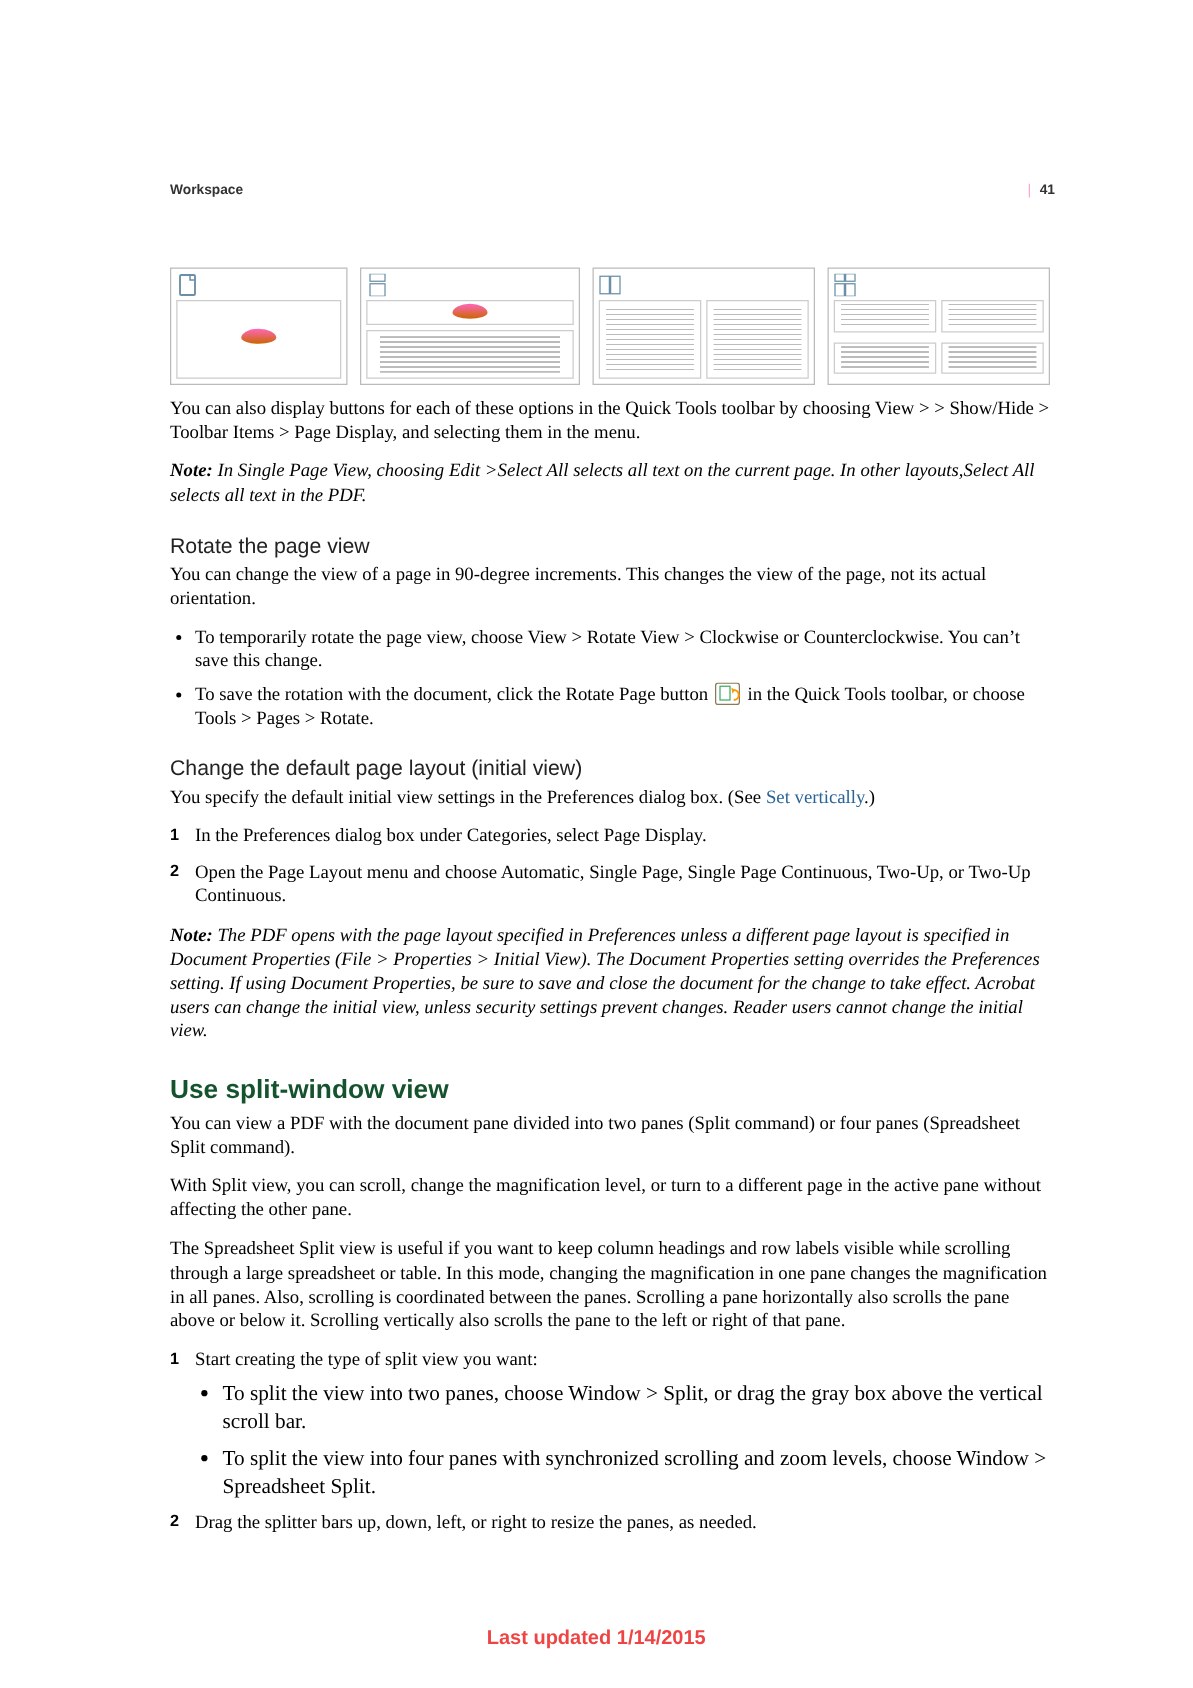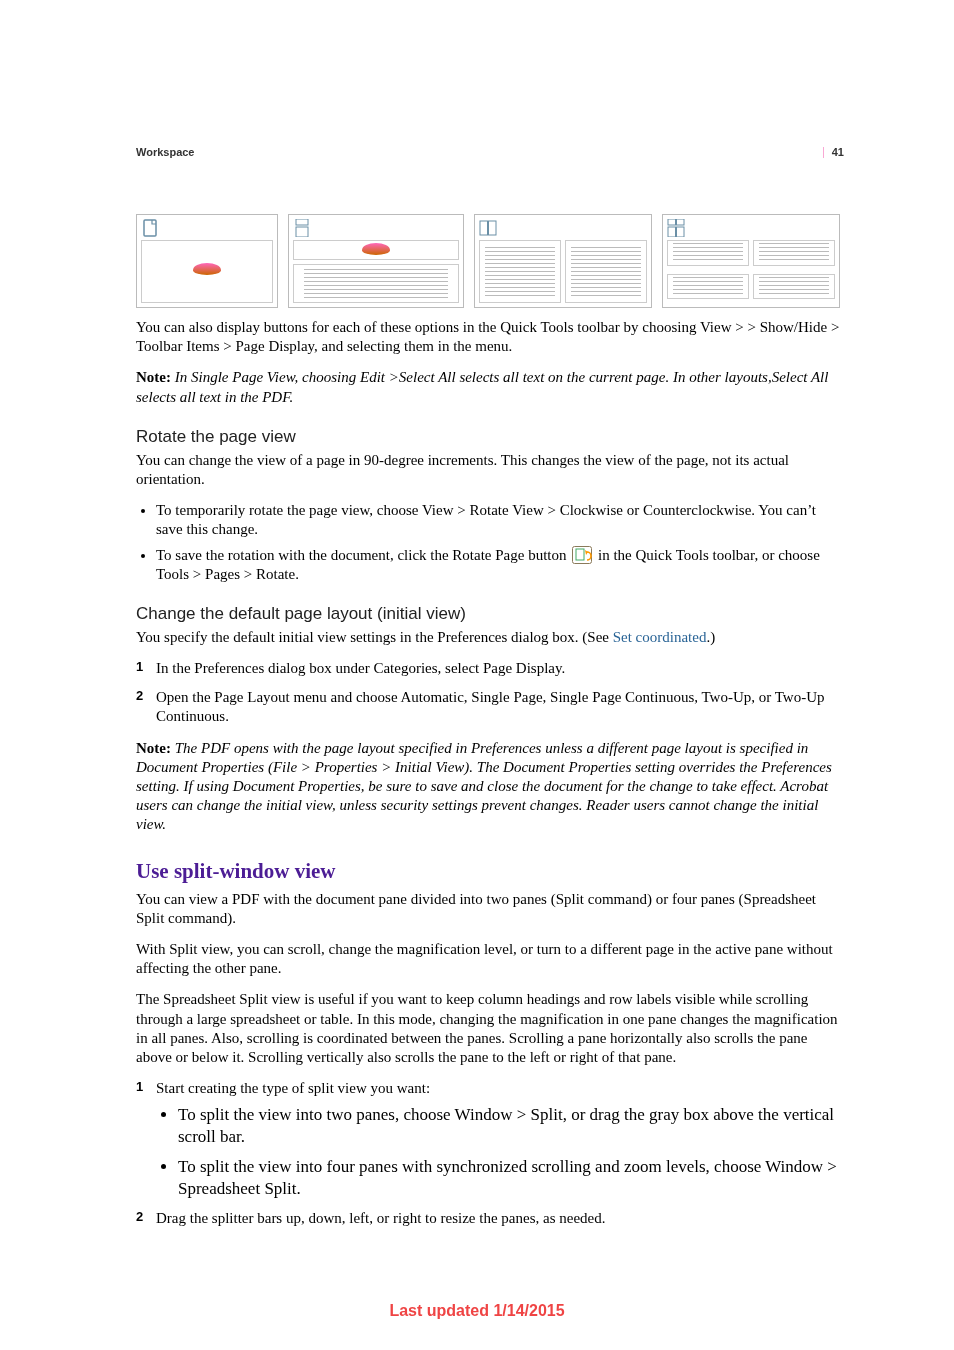--- a/index.html
+++ b/index.html
@@ -81,35 +81,36 @@
     font-size: 15px;
     line-height: 1.28;
     margin: 0 0 12px 0;
   }
   .note {
     font-size: 15px;
     line-height: 1.28;
     margin: 0 0 14px 0;
   }
   .note-label {
+    font-style: italic;
     font-weight: bold;
   }
   .note-body { font-style: italic; }
   h3.section-h3 {
     font-family: "Myriad Pro", "Helvetica Neue", Arial, sans-serif;
     font-weight: 400;
     font-size: 17px;
     color: #222;
     margin: 20px 0 4px 0;
   }
   h2.section-h2 {
-    font-family: Liberation Serif, serif;
+    font-family: Liberation Sans, sans-serif;
     font-weight: 700;
     font-size: 21px;
-    color: #4c1d95;
+    color: #14532d;
     margin: 24px 0 6px 0;
   }
   ul.bullets {
     margin: 4px 0 12px 0;
     padding-left: 20px;
   }
   ul.bullets > li {
     font-size: 15px;
     line-height: 1.28;
     margin-bottom: 6px;
@@ -255,21 +256,21 @@
             <rect x="0.5" y="0.5" width="19" height="17" rx="2" fill="#fff" stroke="#8a7a5a"></rect>
             <rect x="4" y="3" width="8" height="11" fill="#fff" stroke="#4a6"></rect>
             <path d="M15 6 a4 4 0 0 1 0 8" fill="none" stroke="#f90" stroke-width="1.6"></path>
             <path d="M13 4 l3 2 -2 3" fill="#f90"></path>
           </svg></span><span> in the Quick Tools toolbar, or choose Tools &gt; Pages &gt; Rotate.</span>
     </li>
   </ul>
 
   <h3 class="section-h3">Change the default page layout (initial view)</h3>
   <p class="body-text" style="margin-top:0">
-    <span>You specify the default initial view settings in the Preferences dialog box. (See </span><a href="#" class="link">Set coordinated</a><span>.)</span>
+    <span>You specify the default initial view settings in the Preferences dialog box. (See </span><a href="#" class="link">Set vertically</a><span>.)</span>
   </p>
   <ol class="steps">
     <li>In the Preferences dialog box under Categories, select Page Display.</li>
     <li>Open the Page Layout menu and choose Automatic, Single Page, Single Page Continuous, Two-Up, or Two-Up Continuous.</li>
   </ol>
   <p class="note">
     <span class="note-label">Note: </span><span class="note-body">The PDF opens with the page layout specified in Preferences unless a different page layout is specified in Document Properties (File &gt; Properties &gt; Initial View). The Document Properties setting overrides the Preferences setting. If using Document Properties, be sure to save and close the document for the change to take effect. Acrobat users can change the initial view, unless security settings prevent changes. Reader users cannot change the initial view.</span>
   </p>
 
   <h2 class="section-h2">Use split-window view</h2>

